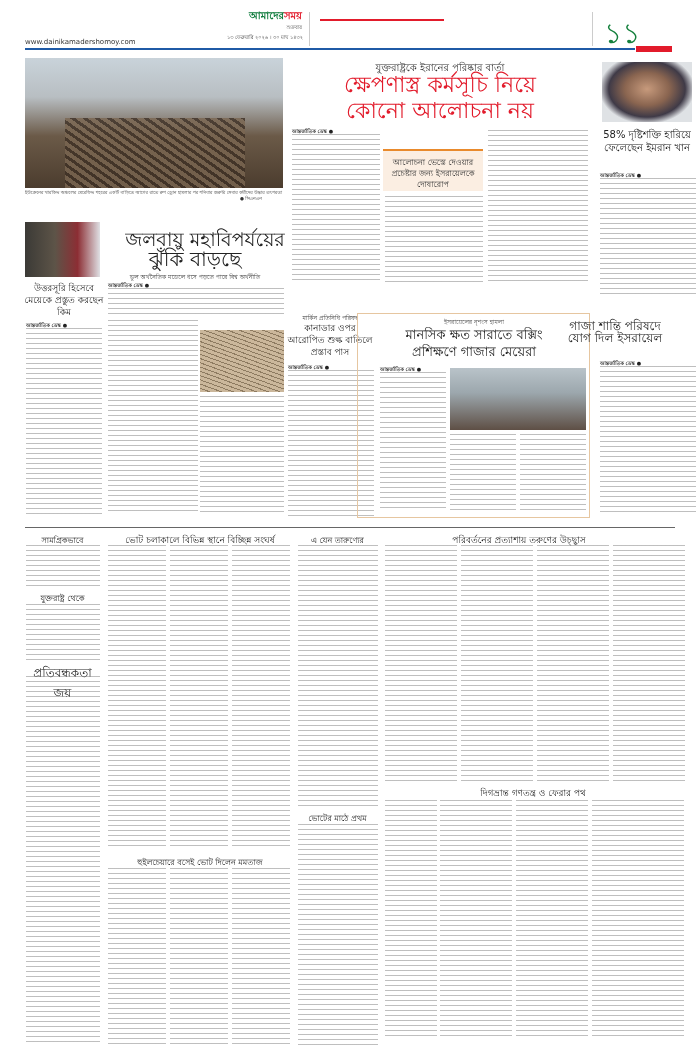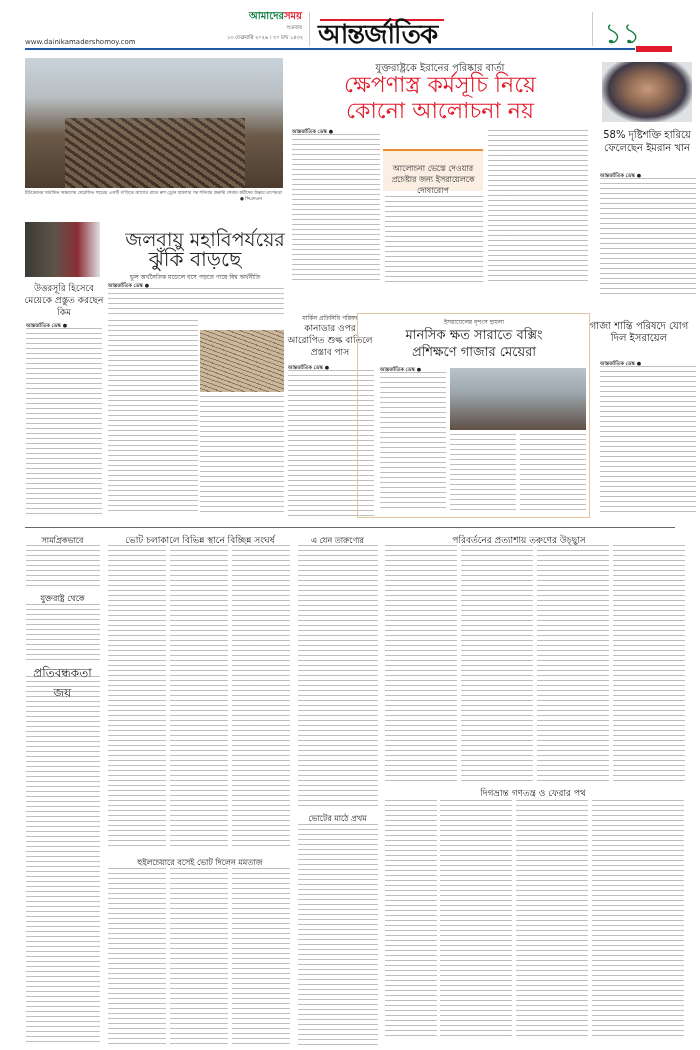--- a/index.html
+++ b/index.html
@@ -18,41 +18,40 @@
 
 <div class="abs" style="left:0;top:0;width:700px;height:56px">
   <span class="abs" style="left:25px;top:38px;font-size:7px;color:#333">www.dainikamadershomoy.com</span>
   <div class="abs" style="left:240px;top:8px;width:62px;text-align:right;font-size:10px;font-weight:bold">
     <span style="color:#0c7a3a">আমাদের</span><span style="color:#e21b2b">সময়</span>
   </div>
   <span class="abs" style="left:250px;top:24px;width:52px;text-align:right;font-size:5px;color:#555">শুক্রবার</span>
   <span class="abs" style="left:200px;top:34px;width:103px;text-align:right;font-size:5px;color:#444">১৩ ফেব্রুয়ারি ২০২৬ । ৩০ মাঘ ১৪৩২</span>
   <div class="abs rule" style="left:309px;top:12px;width:1px;height:34px;background:#ccc"></div>
   <div class="abs" style="left:320px;top:19px;width:124px;height:2px;background:#e21b2b"></div>
-  <span class="abs" style="left:318px;top:14px;font-size:26px;font-weight:bold;color:#111;letter-spacing:-1px">আন্তর্জাতিক</span>
   <div class="abs" style="left:592px;top:12px;width:1px;height:34px;background:#ccc"></div>
   <span class="abs" style="left:604px;top:12px;font-size:28px;color:#15803d">১১</span>
   <div class="abs" style="left:25px;top:48px;width:610px;height:2px;background:#1f5aa6"></div>
   <div class="abs" style="left:636px;top:46px;width:36px;height:6px;background:#e21b2b"></div>
 </div>
 
 <div class="abs photo" style="left:25px;top:58px;width:258px;height:130px;background:linear-gradient(180deg,#c9d3da 0,#b8bec2 30%,#6b5a48 60%,#4b3c2e 100%)">
   <div class="abs" style="left:40px;top:60px;width:180px;height:70px;background:repeating-linear-gradient(35deg,#7a6651 0,#7a6651 4px,#3d2f24 4px,#3d2f24 7px);opacity:.8"></div>
 </div>
 <div class="abs body-text" style="left:25px;top:190px;width:258px;height:14px;font-size:4.5px;line-height:6px">ইউক্রেনের খারকিভ অঞ্চলের মেরেফিভ শহরের একটি বাড়িতে আগের রাতে রুশ ড্রোন হামলার পর শনিবার জরুরি সেবার কর্মীদের উদ্ধার তৎপরতা</div>
 <span class="abs" style="left:240px;top:196px;font-size:4.5px;color:#333">● সিএনএন</span>
 
 <div class="abs hl" style="left:290px;top:60px;width:300px;font-size:10px;color:#333">যুক্তরাষ্ট্রকে ইরানের পরিষ্কার বার্তা</div>
 <div class="abs hl red" style="left:290px;top:72px;width:300px;font-size:22px;line-height:26px">ক্ষেপণাস্ত্র কর্মসূচি নিয়ে</div>
 <div class="abs hl red" style="left:290px;top:98px;width:300px;font-size:22px;line-height:26px">কোনো আলোচনা নয়</div>
 
 <span class="abs byline" style="left:292px;top:128px">আন্তর্জাতিক ডেস্ক ●</span>
 <div class="abs lines" style="left:292px;top:134px;width:88px;height:150px"></div>
 <div class="abs" style="left:383px;top:149px;width:100px;height:42px;background:#fbeee2;border-top:2px solid #e98a2c">
-  <div class="hl" style="font-size:8px;line-height:11px;padding:12px 4px;color:#333">আলোচনা ভেস্তে দেওয়ার প্রচেষ্টার জন্য ইসরায়েলকে দোষারোপ</div>
+  <div class="hl" style="font-size:8px;line-height:11px;padding:6px 4px;color:#333">আলোচনা ভেস্তে দেওয়ার প্রচেষ্টার জন্য ইসরায়েলকে দোষারোপ</div>
 </div>
 <div class="abs lines" style="left:385px;top:196px;width:98px;height:88px"></div>
 <div class="abs lines" style="left:488px;top:130px;width:100px;height:154px"></div>
 
 <div class="abs photo" style="left:602px;top:62px;width:90px;height:60px;background:radial-gradient(ellipse at 50% 45%,#c79a7c 0,#8a6550 35%,#3f3a47 60%,#dfe2e5 75%)"></div>
 <div class="abs hl" style="left:596px;top:128px;width:102px;font-size:10px;line-height:13px">58% দৃষ্টিশক্তি হারিয়ে ফেলেছেন ইমরান খান</div>
 <span class="abs byline" style="left:600px;top:172px">আন্তর্জাতিক ডেস্ক ●</span>
 <div class="abs lines" style="left:600px;top:178px;width:96px;height:116px"></div>
 
 <div class="abs photo" style="left:25px;top:222px;width:75px;height:55px;background:linear-gradient(90deg,#3b3a36 0,#5d5448 40%,#8c2e34 70%,#dfe0e4 100%)"></div>
@@ -78,21 +77,21 @@
 <div class="abs hl" style="left:360px;top:317px;width:228px;font-size:6px;color:#555">ইসরায়েলের নৃশংস হামলা</div>
 <div class="abs hl" style="left:360px;top:326px;width:228px;font-size:13px;line-height:17px">মানসিক ক্ষত সারাতে বক্সিং</div>
 <div class="abs hl" style="left:360px;top:343px;width:228px;font-size:13px;line-height:17px">প্রশিক্ষণে গাজার মেয়েরা</div>
 <span class="abs byline" style="left:380px;top:366px">আন্তর্জাতিক ডেস্ক ●</span>
 <div class="abs lines" style="left:380px;top:372px;width:66px;height:140px"></div>
 <div class="abs lines" style="left:450px;top:372px;width:66px;height:60px"></div>
 <div class="abs photo" style="left:450px;top:368px;width:136px;height:62px;background:linear-gradient(180deg,#b9c3c9 0,#9ca7ad 40%,#5e4f45 100%)"></div>
 <div class="abs lines" style="left:450px;top:434px;width:66px;height:78px"></div>
 <div class="abs lines" style="left:520px;top:434px;width:66px;height:78px"></div>
 
-<div class="abs hl" style="left:588px;top:320px;width:102px;font-size:10px;line-height:12px">গাজা শান্তি পরিষদে যোগ দিল ইসরায়েল</div>
+<div class="abs hl" style="left:564px;top:320px;width:102px;font-size:12px;line-height:12px">গাজা শান্তি পরিষদে যোগ দিল ইসরায়েল</div>
 <span class="abs byline" style="left:600px;top:360px">আন্তর্জাতিক ডেস্ক ●</span>
 <div class="abs lines" style="left:600px;top:366px;width:96px;height:150px"></div>
 
 <div class="abs" style="left:25px;top:527px;width:650px;height:1px;background:#666"></div>
 
 <div class="abs hl" style="left:25px;top:534px;width:75px;font-size:8px">সামগ্রিকভাবে</div>
 <div class="abs lines" style="left:26px;top:545px;width:74px;height:42px"></div>
 <div class="abs hl" style="left:25px;top:592px;width:75px;font-size:8px">যুক্তরাষ্ট্র থেকে</div>
 <div class="abs lines" style="left:26px;top:604px;width:74px;height:56px"></div>
 <div class="abs hl" style="left:25px;top:664px;width:75px;font-size:12px">প্রতিবন্ধকতা জয়</div>

